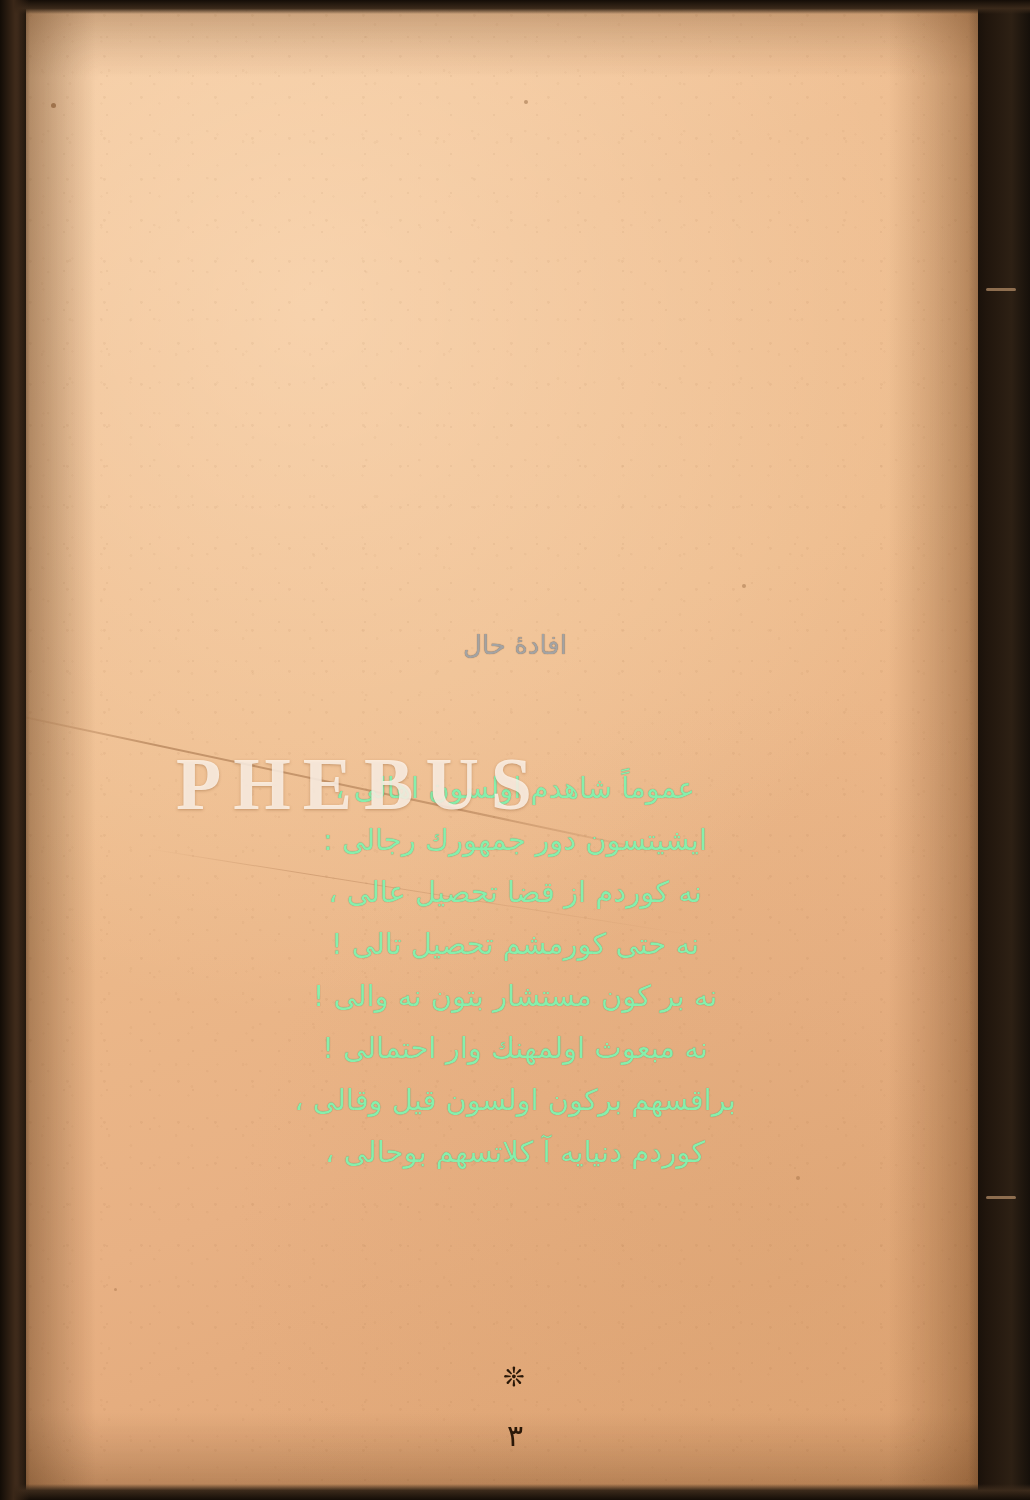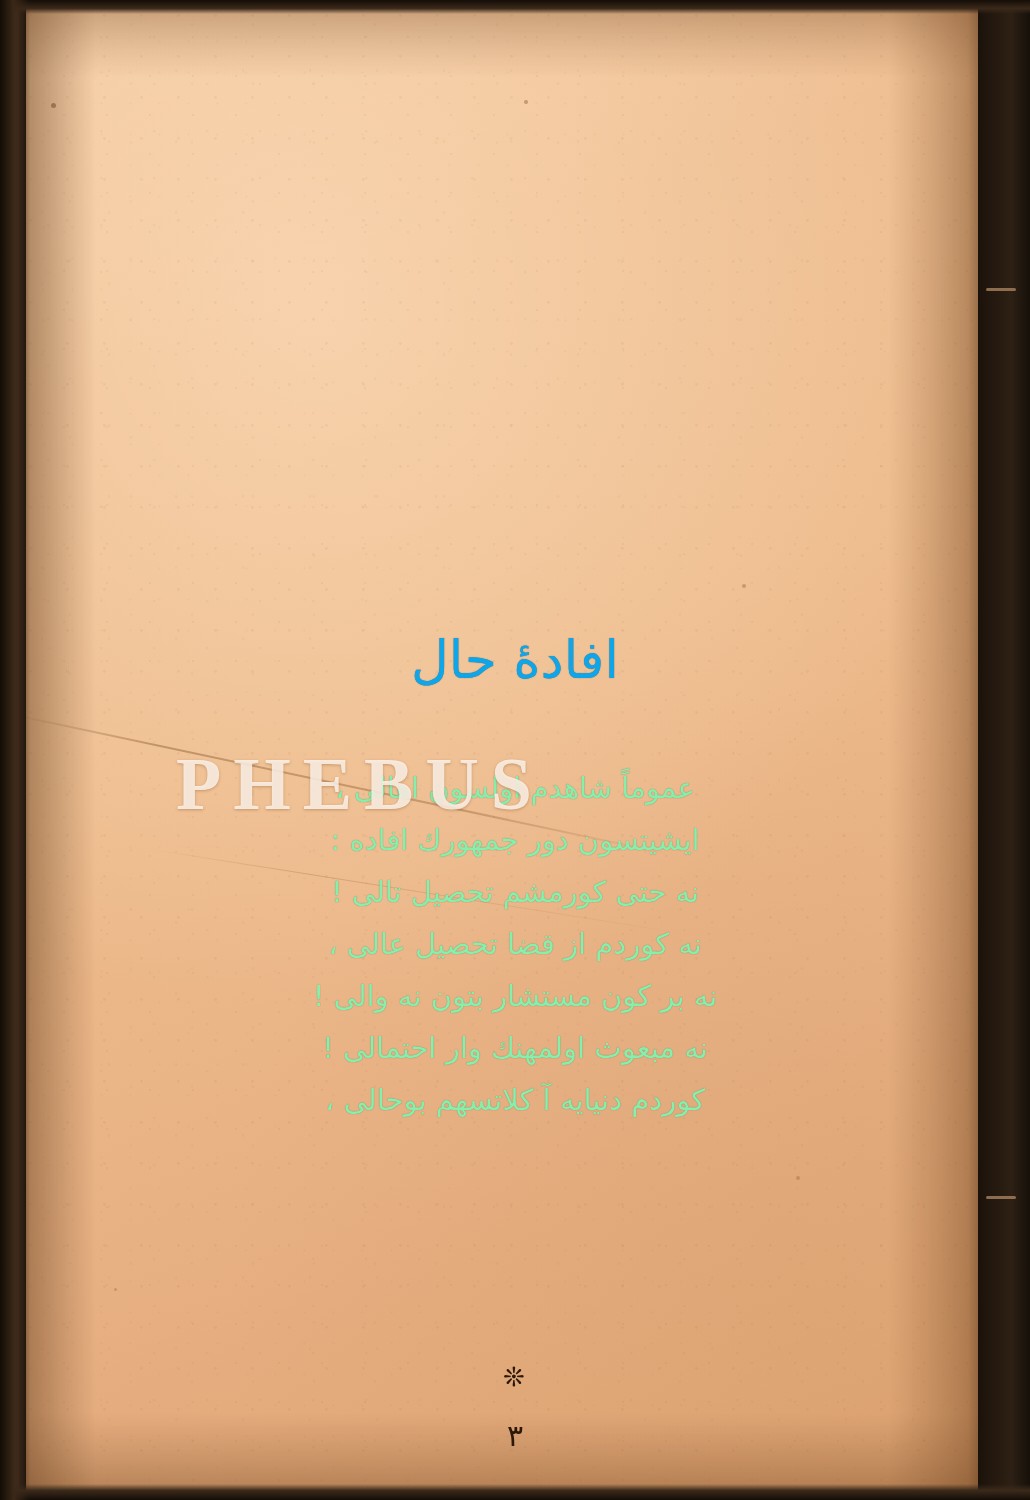--- a/index.html
+++ b/index.html
@@ -129,22 +129,22 @@
     inset: 0;
     direction: rtl;
   }
   .heading {
     position: absolute;
     top: 630px;
     left: 0;
     right: 0;
     text-align: center;
     font-family: "DejaVu Sans", sans-serif;
-    font-size: 52px;
-    color: #0ea5e9;
+    font-size: 26px;
+    color: #a3a3a3;
     letter-spacing: 0px;
     text-shadow: 0 0 1px rgba(40,22,8,0.55);
   }
   .poem {
     position: absolute;
     top: 762px;
     right: 150px;
     left: 150px;
     text-align: center;
     color: #86efac;
@@ -207,25 +207,26 @@
     <div class="spot" style="left:770px; top:1168px; width:4px; height:4px; opacity:.5;"></div>
     <div class="spot" style="left:88px; top:1280px; width:3px; height:3px; opacity:.5;"></div>
   </div>
 
   <div class="content">
 
     <div class="heading">افادهٔ حال</div>
 
     <div class="poem">
       <div>عموماً شاهدم اولسون اهالى ،</div>
-      <div>ايشيتسون دور جمهورك افاده :</div>
+      <div>ايشيتسون دور جمهورك رجالى :</div>
+      <div>نه كوردم از قضا تحصيل عالى ،</div>
       <div>نه حتى كورمشم تحصيل تالى !</div>
-      <div>نه كوردم از قضا تحصيل عالى ،</div>
       <div>نه بر كون مستشار بتون نه والى !</div>
       <div>نه مبعوث اولمهنك وار احتمالى !</div>
+      <div>براقسهم بركون اولسون قيل وقالى ،</div>
       <div>كوردم دنيايه آ كلاتسهم بوحالى ،</div>
     </div>
 
     <div class="ornament">❊</div>
 
     <div class="folio">٣</div>
   </div>
 
   <div class="watermark">PHEBUS</div>
 

